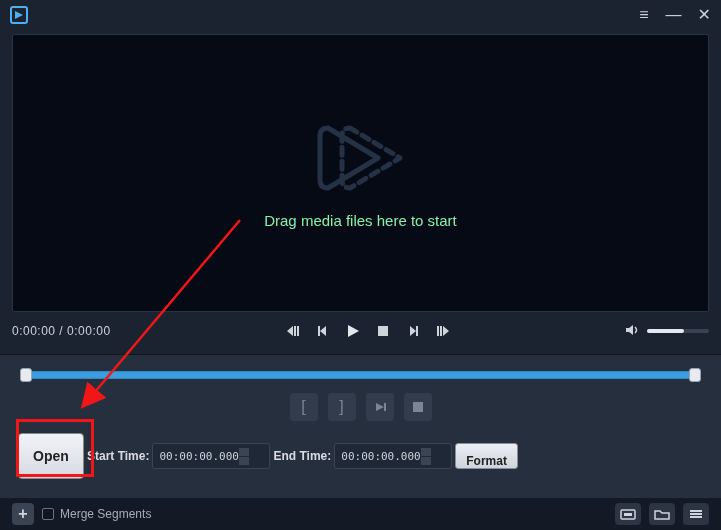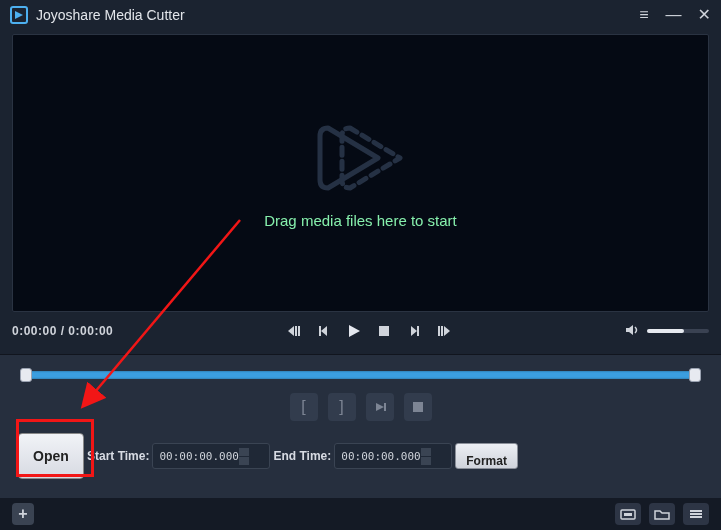--- a/index.html
+++ b/index.html
@@ -41,21 +41,21 @@
   .drop-hint { color: #86efac; font-size: 15px; margin-top: 14px; }
   .logo-glyph { opacity: .8; }
 
   .playbar {
     margin: 4px 12px 8px 12px;
     height: 30px;
     display: flex; align-items: center;
     color: #cfd3da;
     font-size: 12px;
   }
-  .time-readout { font-family: Arial, sans-serif; font-weight: bold; letter-spacing: .5px; }
+  .time-readout { font-family: Arial, sans-serif; font-weight: normal; letter-spacing: .5px; }
   .transport { margin: 0 auto; display: flex; gap: 12px; align-items: center; }
   .transport .tbtn { width: 18px; height: 18px; display:flex; align-items:center; justify-content:center; cursor:pointer; }
   .vol { display: flex; align-items: center; gap: 6px; }
   .vol-track { width: 62px; height: 4px; background: #3a4252; border-radius: 2px; position: relative; }
   .vol-fill { position:absolute; left:0; top:0; bottom:0; width:60%; background:#e6e9ef; border-radius:2px; }
 
   .lower {
     background: #262f3e;
     border-top: 1px solid #11151e;
     padding: 16px 12px 10px 12px;
@@ -169,21 +169,20 @@
 </style>
 </head>
 <body>
 
 <div class="titlebar">
   <div class="logo-box">
     <svg width="10" height="10" viewBox="0 0 10 10">
         <polygon points="1,1 9,5 1,9" fill="#4db0f0"></polygon>
       </svg>
   </div>
-  <div class="title">Joyoshare Media Cutter</div>
   <div class="win-ctrls">
     <span class="ham">≡</span>
     <span>—</span>
     <span>✕</span>
   </div>
 </div>
 
 <div class="video-area">
   <svg class="logo-glyph" width="110" height="80" viewBox="0 0 110 80">
     <g fill="none" stroke="#2e3b50" stroke-width="5" stroke-linejoin="round" stroke-linecap="round">
@@ -286,20 +285,24 @@
           <span></span>
           <span></span>
         </div>
     </div>
     <button class="fmt-btn">Format</button>
   </div>
 </div>
 
 <div class="bottombar">
   <div class="addbtn">+</div>
+  <div class="merge-check">
+    <div class="box"></div>
+    <span>Merge Segments</span>
+  </div>
   <div class="right-icons">
     <div class="ricon">
         <svg width="16" height="12">
           <rect x="1" y="2" width="14" height="9" rx="1" fill="none" stroke="#cfd3da" stroke-width="1.5"></rect>
           <rect x="4" y="5" width="8" height="3" fill="#cfd3da"></rect>
         </svg>
       </div>
     <div class="ricon">
         <svg width="16" height="12">
           <path d="M1 3 h5 l2 2 h7 v6 h-14 z" fill="none" stroke="#cfd3da" stroke-width="1.5"></path>

